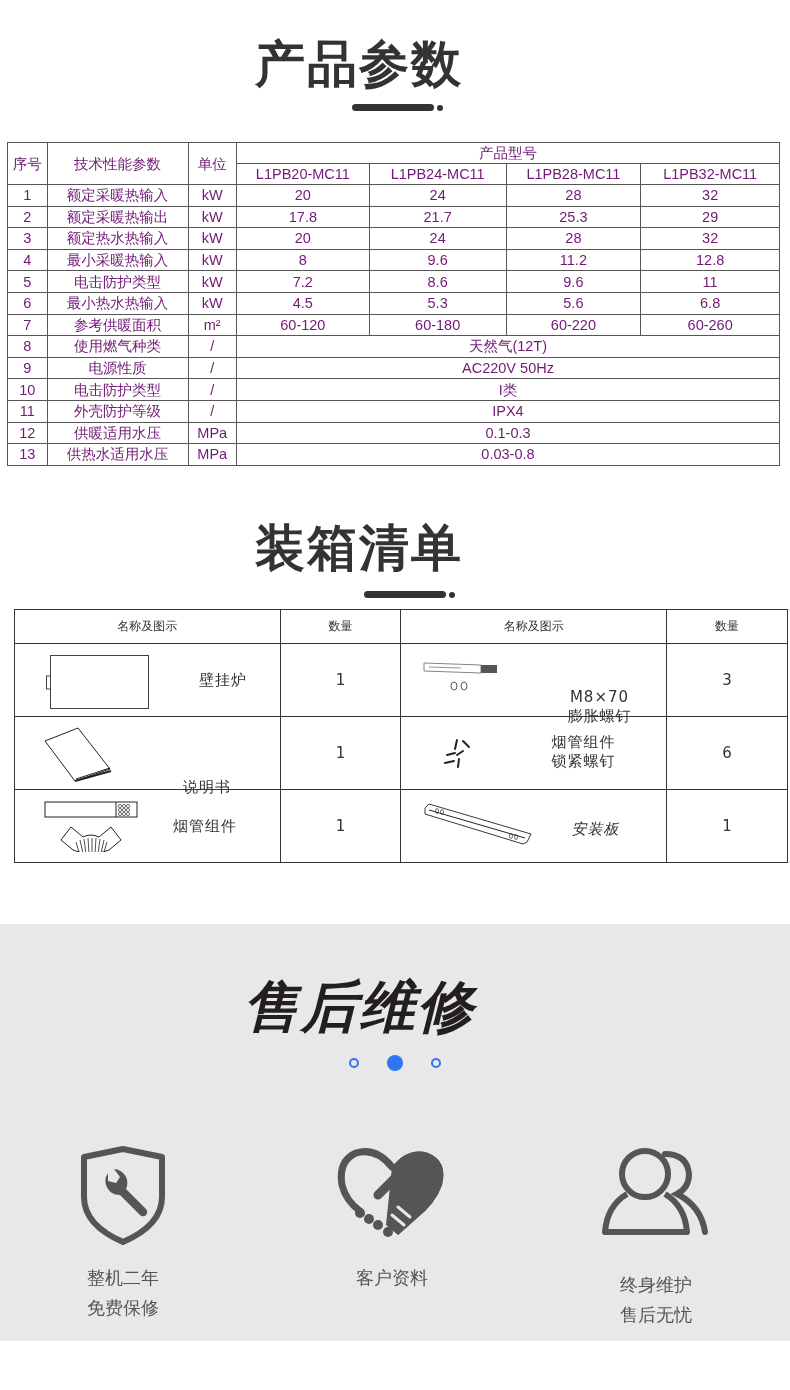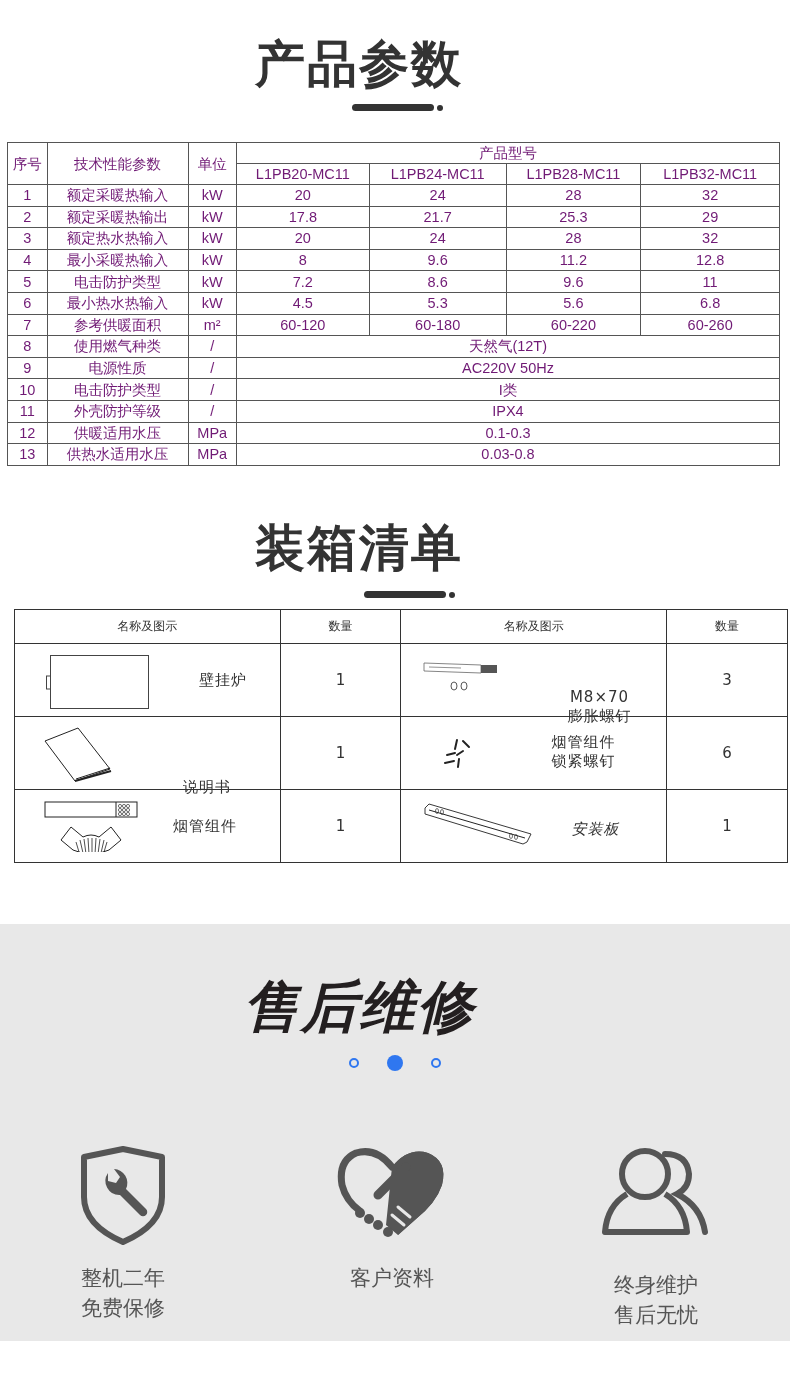--- a/index.html
+++ b/index.html
@@ -49,21 +49,21 @@
 
   
   .service {
     position: absolute; left: 0; top: 924px; width: 790px; height: 417px; background: #e8e8e8;
   }
   .dots { position: absolute; top: 1055px; left: 0; width: 790px; display: flex; justify-content: center; align-items: center; gap: 28px; }
   .dots .d { width: 10px; height: 10px; border-radius: 50%; border: 2.5px solid #2f77f0; }
   .dots .d.active { width: 16px; height: 16px; background: #2f77f0; border: none; }
   .svc-item { position: absolute; width: 200px; text-align: center; }
   .svc-item .icon { display: block; margin: 0 auto; }
-  .svc-item .label { font-size: 21px; color: #555; line-height: 30px; margin-top: 18px; font-family: "DejaVu Sans", sans-serif; }
+  .svc-item .label { font-size: 18px; color: #555; line-height: 30px; margin-top: 18px; font-family: "DejaVu Sans", sans-serif; }
 </style>
 </head>
 <body>
 
 <div class="section-title" style="top:32px; font-size:50px; line-height:64px;">产品参数</div>
 <div class="title-bar" style="left:352px; top:104px;">
   <span class="bar"></span>
     <span class="dot"></span>
 </div>
 

